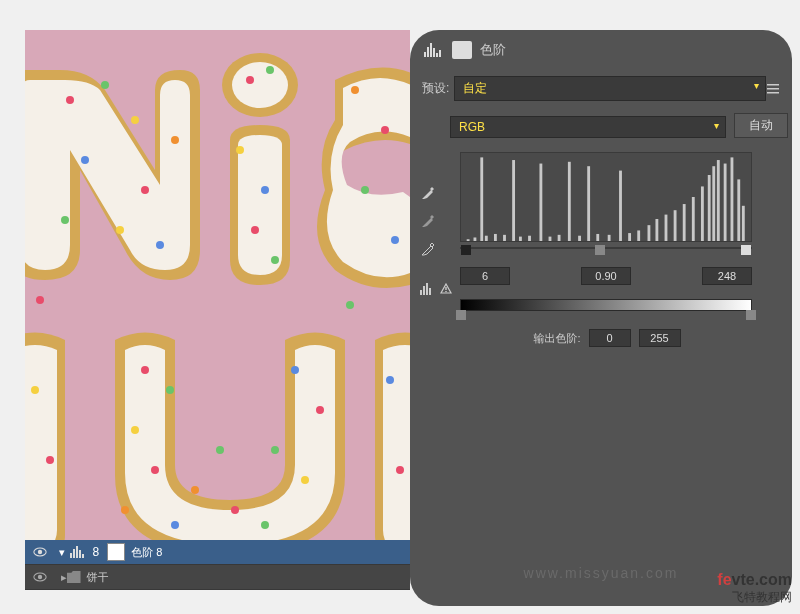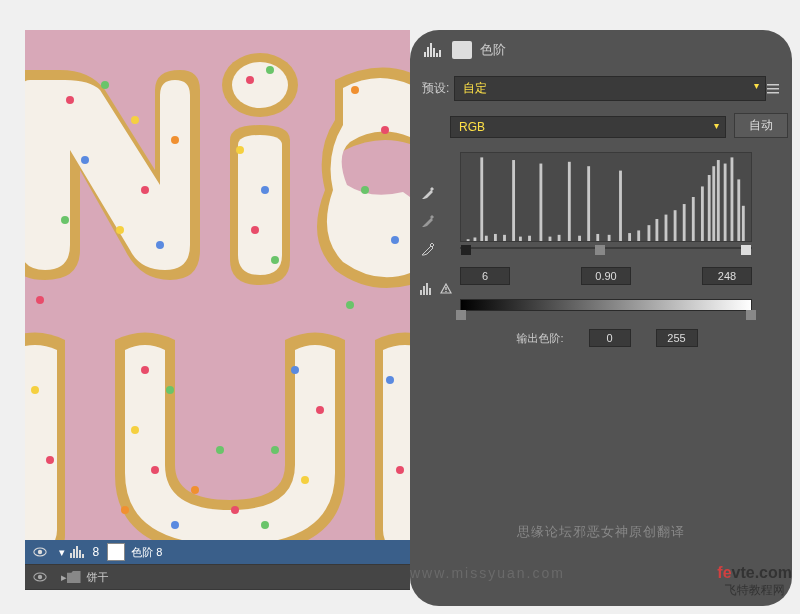--- a/index.html
+++ b/index.html
@@ -41,27 +41,27 @@
 .slider-handle.white { background: #ddd; left: 98%; }
 
 .input-values { display: flex; justify-content: space-between; margin: 8px 40px 0 50px; gap: 8px; }
 .input-values input { width: 50px; background: #3a3a3a; border: 1px solid #2a2a2a; color: #ddd; padding: 2px 4px; font-size: 11px; text-align: center; }
 
 .warn-icon { position: absolute; left: 10px; top: 252px; display: flex; align-items: center; gap: 2px; }
 
 .gradient-bar { margin: 14px 40px 0 50px; height: 12px; background: linear-gradient(to right, #000, #fff); border: 1px solid #2a2a2a; position: relative; }
 .gradient-handle { position: absolute; bottom: -10px; width: 10px; height: 10px; background: #888; transform: translateX(-50%); }
 
-.output-row { display: flex; align-items: center; justify-content: center; gap: 25px; margin-top: 18px; font-size: 11px; padding-left: 12px; }
+.output-row { display: flex; align-items: center; justify-content: center; gap: 8px; margin-top: 18px; font-size: 11px; padding-left: 12px; }
 .output-row input { width: 42px; background: #3a3a3a; border: 1px solid #2a2a2a; color: #ddd; padding: 2px 4px; font-size: 11px; text-align: center; }
 
 .credit-text { position: absolute; bottom: 65px; left: 0; right: 0; text-align: center; color: #888; font-size: 13px; letter-spacing: 1px; }
-.credit-url { position: absolute; bottom: 25px; left: 0; right: 0; text-align: left; color: #6a6a6a; font-size: 14px; letter-spacing: 2px; }
-
-.watermark { position: absolute; right: 8px; bottom: 17px; color: #333; font-size: 12px; text-align: center; line-height: 1.2; }
+.credit-url { position: absolute; bottom: 25px; left: 0; right: 0; text-align: center; color: #6a6a6a; font-size: 14px; letter-spacing: 2px; }
+
+.watermark { position: absolute; right: 8px; bottom: 10px; color: #333; font-size: 12px; text-align: right; line-height: 1.2; }
 .watermark .wm-main { font-size: 16px; font-weight: bold; }
 .watermark .wm-main .red { color: #d04040; }
 </style>
 </head>
 <body>
 
 <div class="canvas-area">
   <svg width="100%" height="100%" viewBox="0 0 385 510">
 
     <rect width="385" height="510" fill="#d8a8b8"></rect>
@@ -283,20 +283,19 @@
     <div class="gradient-handle" style="left:0%;"></div>
     <div class="gradient-handle" style="left:100%;"></div>
   </div>
 
   <div class="output-row">
     <span>输出色阶:</span>
     <input value="0" style="">
     <input value="255" style="">
   </div>
 
-  <div class="credit-text">思缘论坛邪恶女神原创翻译</div>
   <div class="credit-url">www.missyuan.com</div>
 </div>
 
 <div class="watermark">
   <div class="wm-main"><span class="red">fe</span><span>vte</span><span>.com</span></div>
   <div>飞特教程网</div>
 </div>
 
 </body></html>

